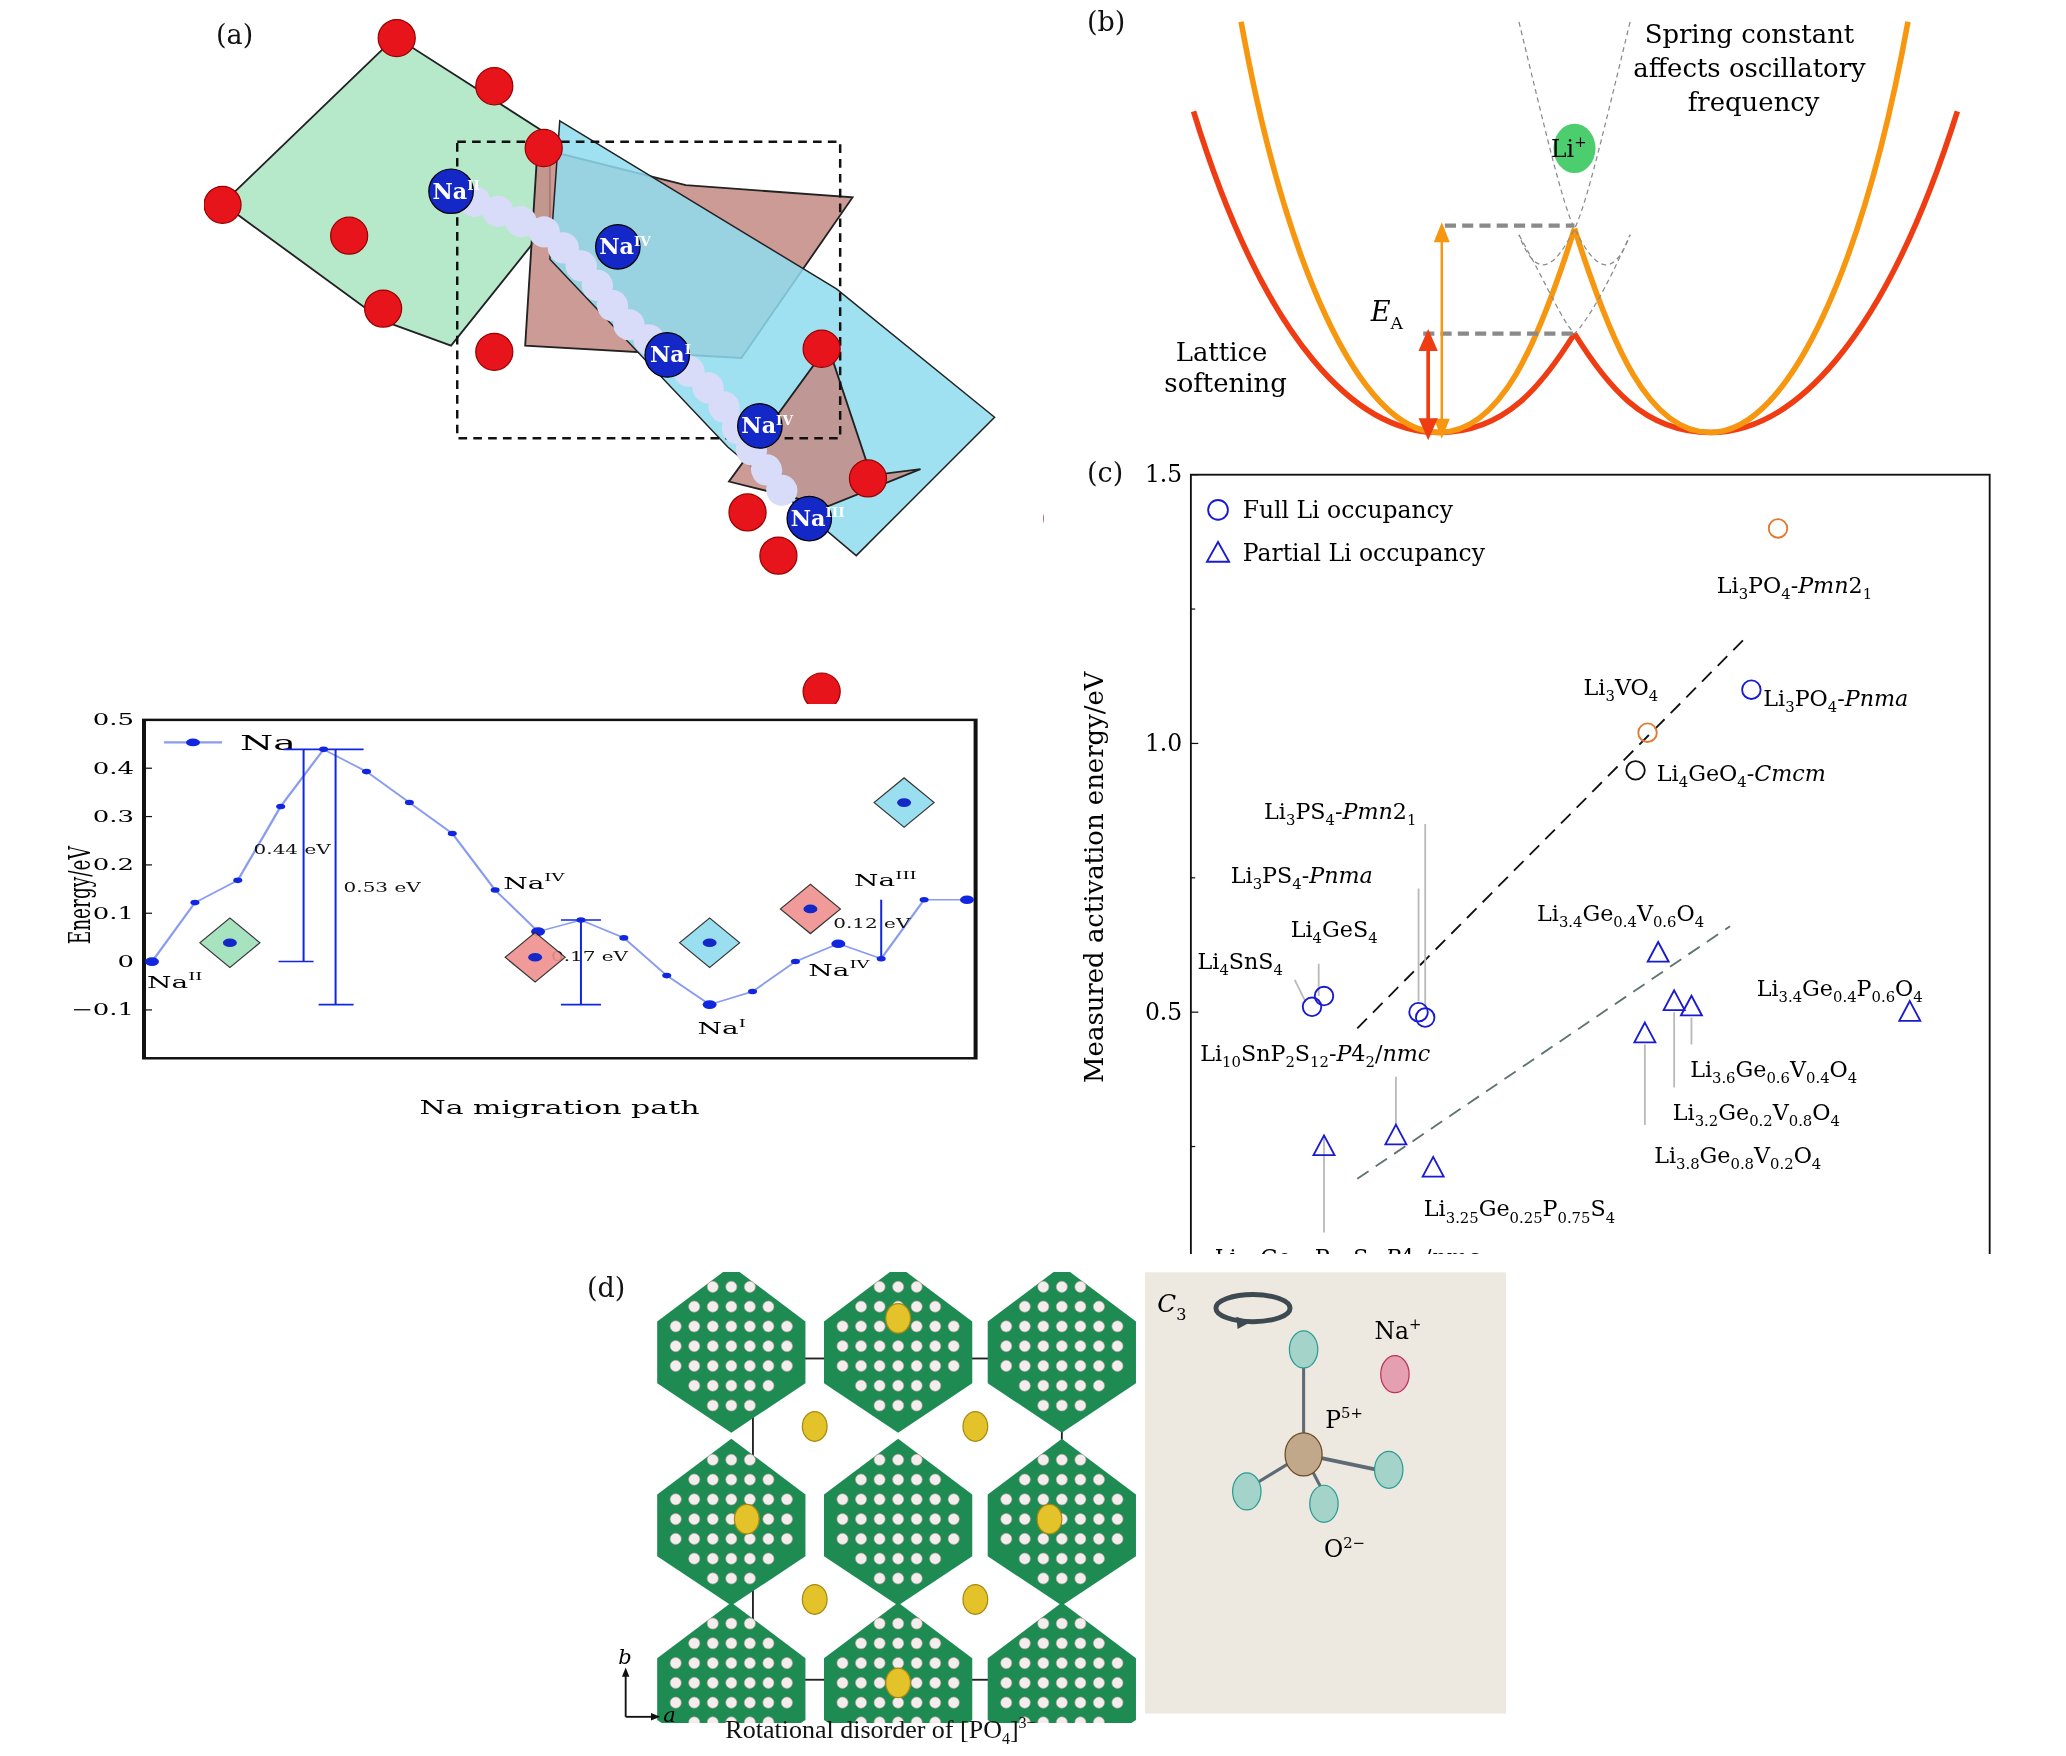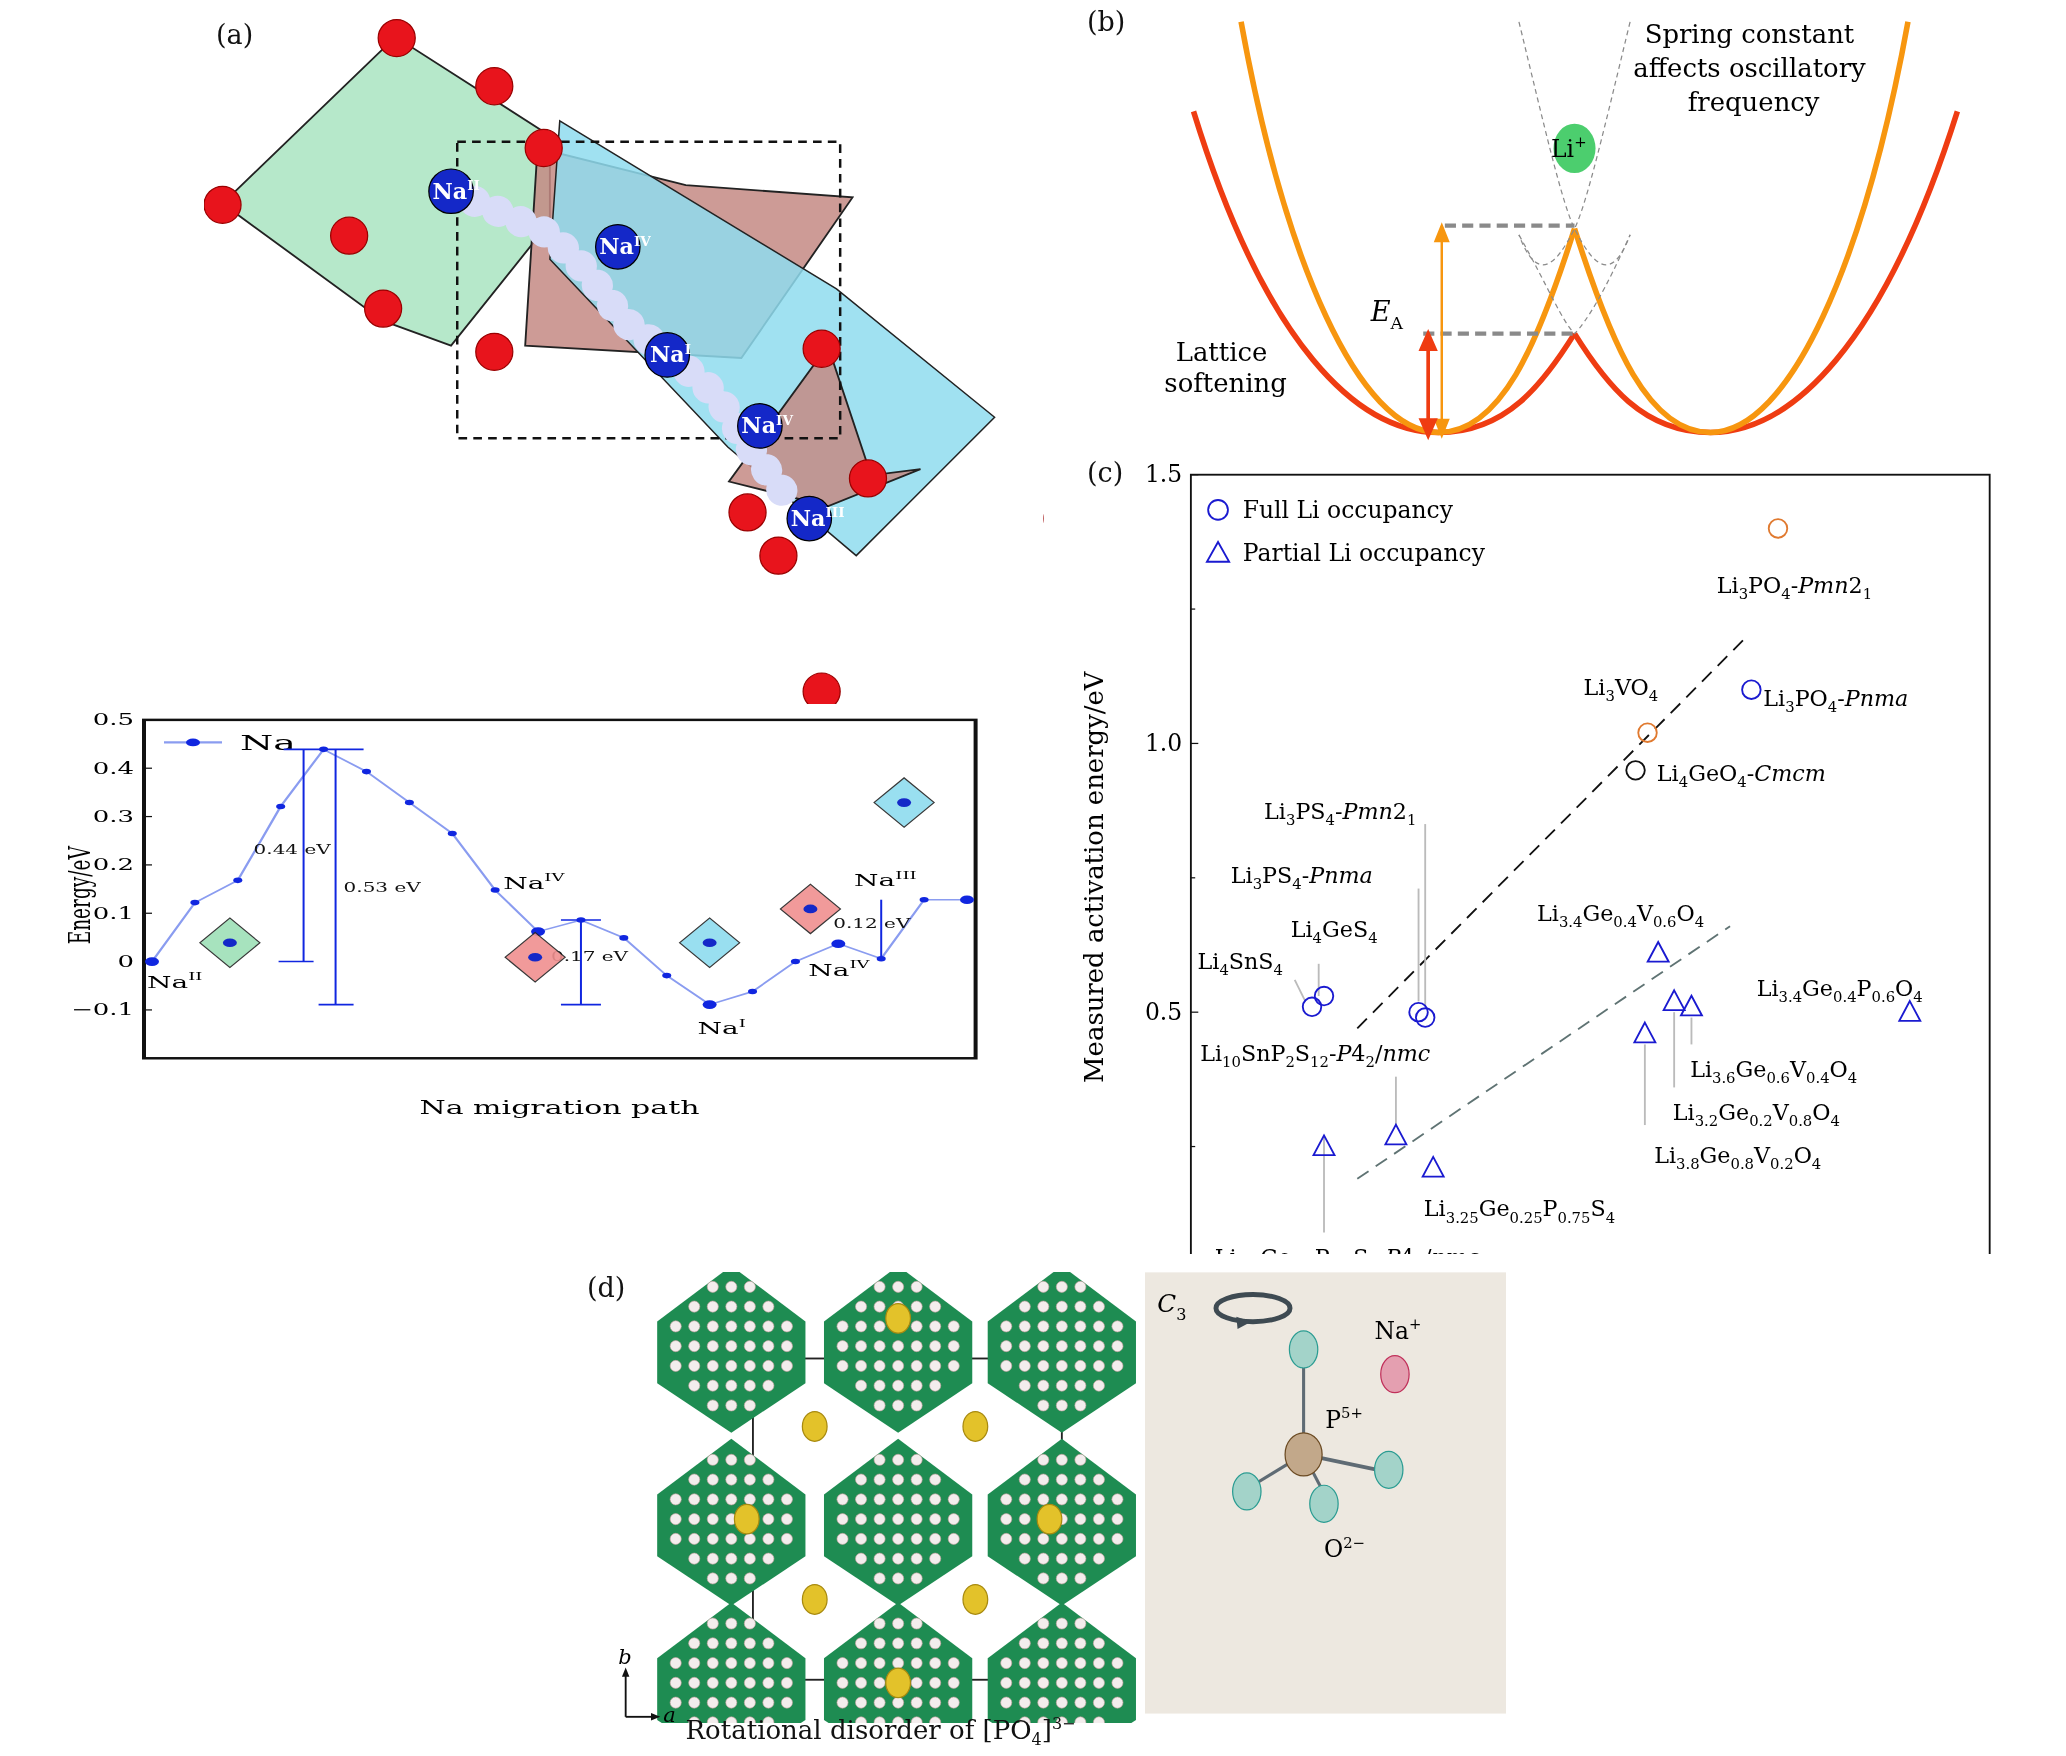--- a/index.html
+++ b/index.html
@@ -611,21 +611,21 @@
     <ellipse cx="320" cy="530" rx="20" ry="24" fill="#e3c22a" stroke="#a88a10" stroke-width="2"></ellipse>
     <ellipse cx="580" cy="530" rx="20" ry="24" fill="#e3c22a" stroke="#a88a10" stroke-width="2"></ellipse>
     <ellipse cx="455" cy="665" rx="20" ry="24" fill="#e3c22a" stroke="#a88a10" stroke-width="2"></ellipse>
     <line x1="14" y1="720" x2="14" y2="650" stroke="#111" stroke-width="3"></line>
     <line x1="14" y1="720" x2="60" y2="720" stroke="#111" stroke-width="3"></line>
     <polygon points="8,655 14,640 20,655" fill="#111"></polygon>
     <polygon points="55,714 70,720 55,726" fill="#111"></polygon>
     <text x="2" y="635" font-size="34" font-style="italic">b</text>
     <text x="75" y="728" font-size="34" font-style="italic">a</text>
   </svg>
-<div class="abs" style="left:624px;top:1714px;width:513px;text-align:center;font-size:26px;"><span>Rotational disorder of [PO</span><sub style="font-size:16px;">4</sub><span>]</span><sup style="font-size:16px;">3−</sup></div>
+<div class="abs" style="left:624px;top:1714px;width:513px;text-align:center;font-size:26px;font-family:Liberation Serif, serif;"><span>Rotational disorder of [PO</span><sub style="font-size:16px;">4</sub><span>]</span><sup style="font-size:16px;">3−</sup></div>
 
 <svg class="abs" style="left:1145px;top:1272px;" width="361" height="445" viewBox="0 0 585 720">
   <rect x="0" y="0" width="585" height="715" fill="#ede8e0"></rect>
   <text x="20" y="65" font-size="40" font-style="italic"><tspan>C</tspan><tspan font-size="26" font-style="normal" dy="12">3</tspan></text>
   <ellipse cx="175" cy="58" rx="60" ry="22" fill="none" stroke="#3e4a52" stroke-width="8" stroke-dasharray="300 22"></ellipse>
   <polygon points="148,72 172,80 150,92" fill="#3e4a52"></polygon>
   <line x1="257" y1="128" x2="257" y2="273" stroke="#5f6b74" stroke-width="5"></line>
   <line x1="257" y1="295" x2="377" y2="320" stroke="#5f6b74" stroke-width="6"></line>
   <line x1="257" y1="295" x2="290" y2="358" stroke="#5f6b74" stroke-width="5"></line>
   <line x1="257" y1="295" x2="175" y2="345" stroke="#5f6b74" stroke-width="5"></line>

